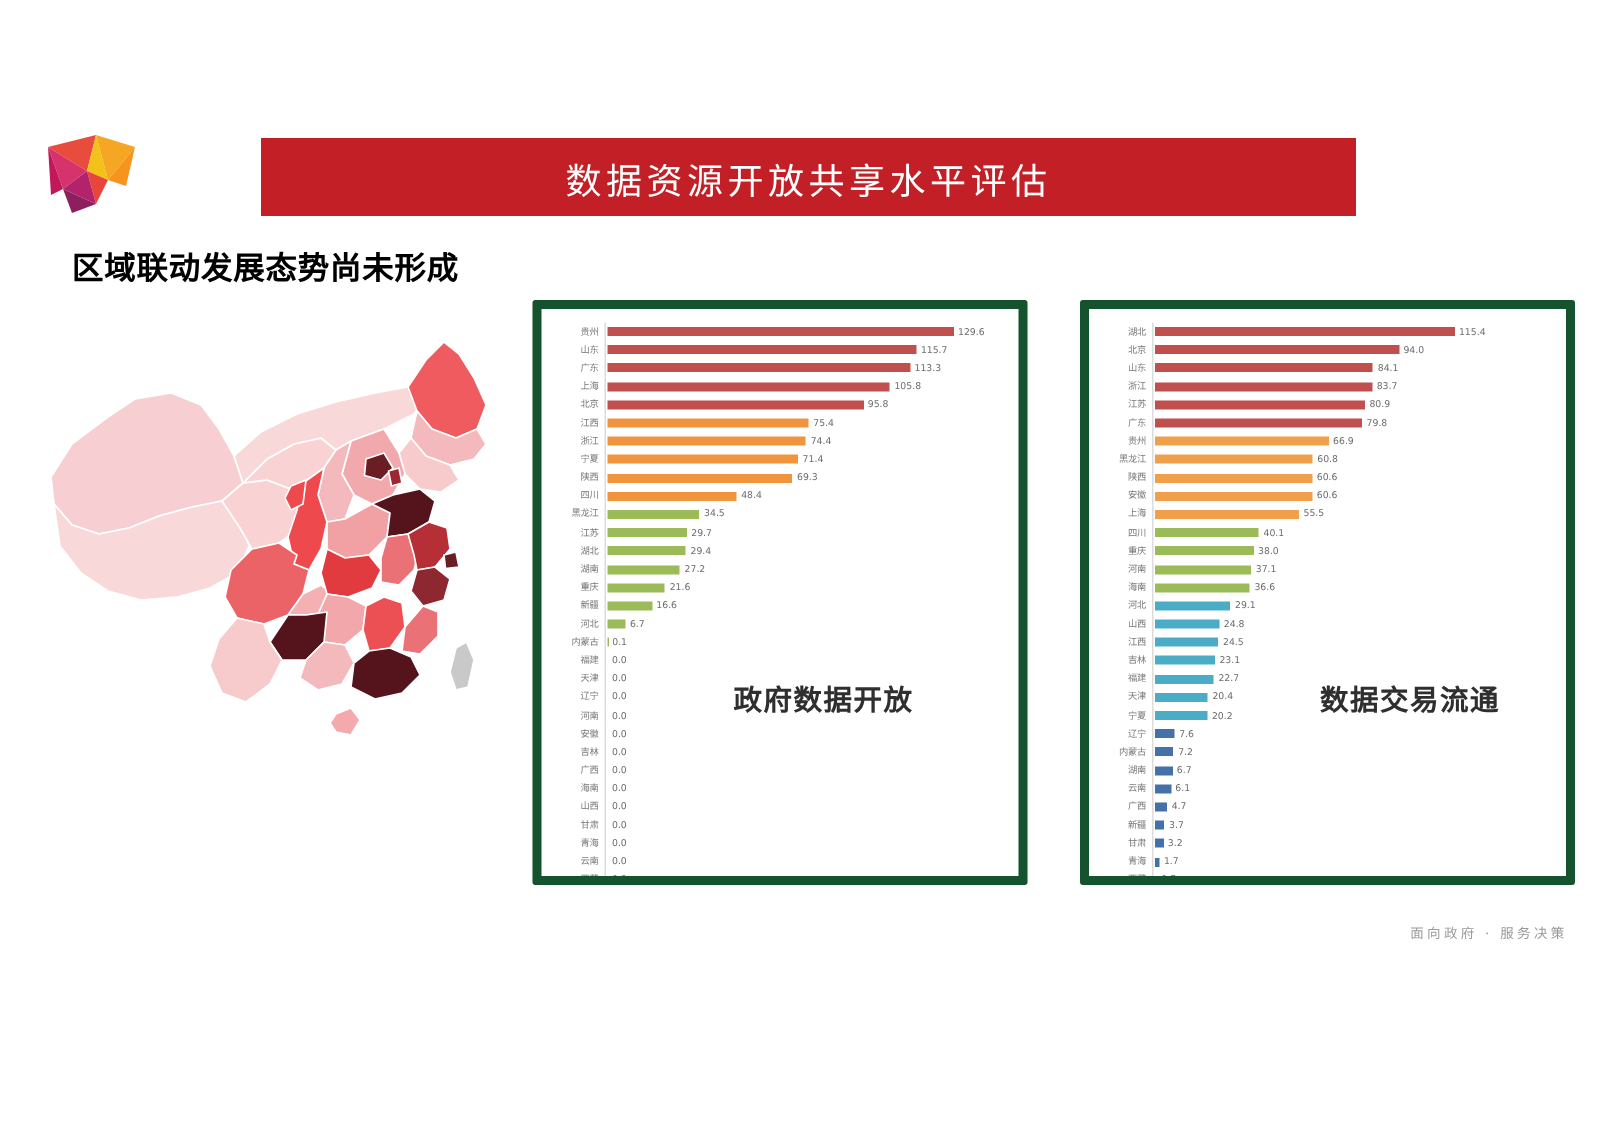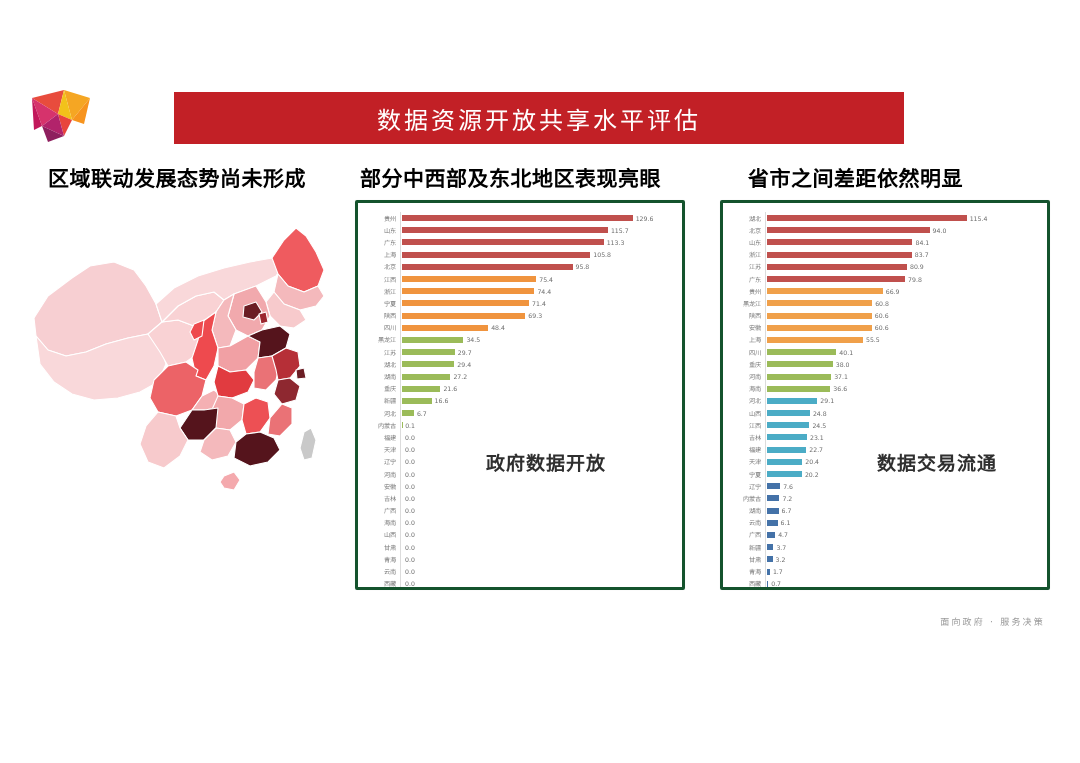--- a/index.html
+++ b/index.html
@@ -59,21 +59,21 @@
     width: 320px; height: 330px;
   }
   #map-panel svg { width: 100%; height: 100%; display: block; }
 
   
   .chart-panel {
     position: absolute;
     top: 200px;
     width: 330px; height: 390px;
     background: #ffffff;
-    border: 3px solid #14532d;
+    border: 6px solid #14532d;
     border-radius: 2px;
     box-shadow: 0 0 2px rgba(0,0,0,0.05);
     overflow: hidden;
   }
   #chart-panel-gov { left: 355px; }
   #chart-panel-trade { left: 720px; }
 
   .chart-inner {
     position: relative;
     width: 100%; height: 100%;
@@ -169,22 +169,20 @@
       <polygon points="24,46 46,56 30,62" fill="#8e1f5e"></polygon>
       <polygon points="54,40 72,18 66,44" fill="#f7941e"></polygon>
     </svg>
   </div>
 
   <div id="title-banner">
     <span class="title-text">数据资源开放共享水平评估</span>
   </div>
 
   <div class="section-heading" id="heading-0">区域联动发展态势尚未形成</div>
-  <div class="section-heading" id="heading-1">部分中西部及东北地区表现亮眼</div>
-  <div class="section-heading" id="heading-2">省市之间差距依然明显</div>
 
   <div id="map-panel">
     <svg viewBox="0 0 320 330" width="320" height="330" aria-hidden="true">
       <g stroke="#ffffff" stroke-width="1.1" stroke-linejoin="round">
 
         <path fill="#f7cfd2" d="M6 118 L20 96 L44 78 L62 66 L86 62 L106 70 L118 86 L128 104 L134 122 L120 134 L100 138 L78 144 L58 152 L38 156 L20 150 L8 136 Z"></path>
 
         <path fill="#f9d8da" d="M8 136 L20 150 L38 156 L58 152 L78 144 L100 138 L120 134 L132 146 L138 164 L130 182 L112 192 L90 198 L66 200 L44 194 L26 182 L12 164 Z"></path>
 
         <path fill="#f9d2d4" d="M120 134 L134 122 L150 120 L166 126 L176 138 L172 152 L158 162 L140 166 L132 152 Z"></path>

